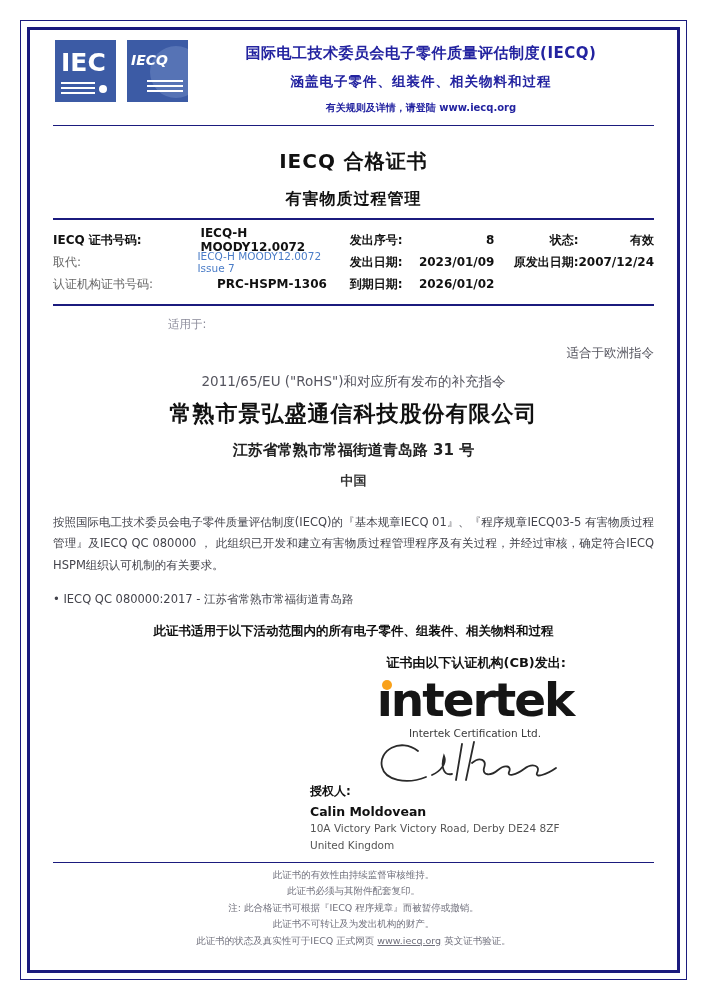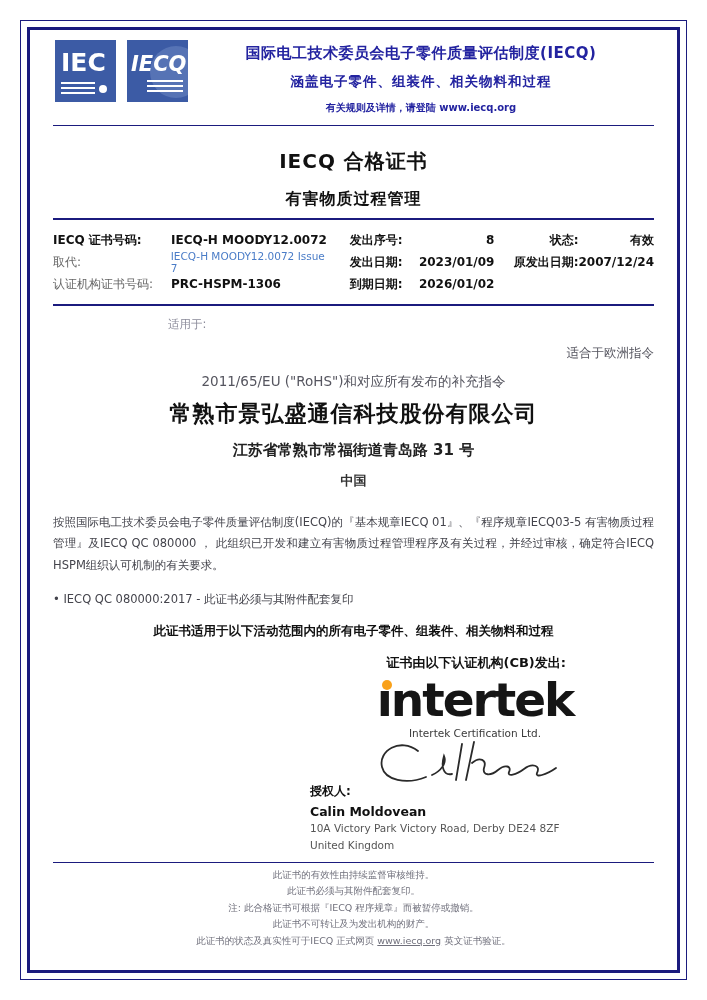--- a/index.html
+++ b/index.html
@@ -11,42 +11,42 @@
   .content { position:absolute; left:33px; top:32px; width:641px; height:936px; padding:6px 20px 0 20px; }
 
   
   .header { display:flex; align-items:flex-start; margin-top:2px; }
   .logos { display:flex; gap:11px; margin-left:2px; }
   .logo-sq { position:relative; width:61px; height:62px; background:#3c5ba5; color:#fff; overflow:hidden; }
   .logo-iec-text { position:absolute; left:6px; top:8px; font-size:25px; font-weight:bold; letter-spacing:0px; }
   .logo-bars { position:absolute; left:6px; bottom:8px; width:34px; }
   .logo-bars div { height:2px; background:#fff; margin-top:3px; }
   .logo-dot { position:absolute; right:9px; bottom:9px; width:8px; height:8px; border-radius:50%; background:#fff; }
-  .logo-iecq-text { position:absolute; left:4px; top:12px; font-size:21px; font-weight:bold; font-style:italic; z-index:2; }
+  .logo-iecq-text { position:absolute; left:4px; top:12px; font-size:14px; font-weight:bold; font-style:italic; z-index:2; }
   .logo-globe { position:absolute; right:-14px; top:6px; width:52px; height:52px; border-radius:50%; background:#6b86c2; opacity:.55; }
   .logo-bars-r { position:absolute; right:5px; bottom:10px; width:36px; z-index:2; }
   .logo-bars-r div { height:2px; background:#fff; margin-top:3px; }
   .org-block { flex:1; text-align:center; color:#2323a0; padding-top:4px; }
   .org-l1 { font-size:15px; font-weight:bold; letter-spacing:.5px; }
   .org-l2 { font-size:13.5px; font-weight:bold; margin-top:10px; letter-spacing:1px; }
   .org-l3 { font-size:10px; font-weight:bold; margin-top:10px; }
   .org-l3 a { color:#2323a0; text-decoration:none; }
 
   .rule { border:none; height:0; border-top:1.5px solid #1b1b7e; margin:0; }
   .rule-1 { margin-top:10px; }
   .rule-2 { border-top-width:2px; margin-top:8px; }
   .rule-3 { border-top-width:2.5px; margin-top:9px; }
 
   .title { text-align:center; font-size:20px; font-weight:bold; color:#111; margin-top:22px; letter-spacing:1px; }
   .subtitle { text-align:center; font-size:16px; font-weight:bold; color:#111; margin-top:14px; letter-spacing:1px; }
 
   
   .info { display:flex; margin-top:9px; font-size:12px; }
   .info-left { width:330px; }
-  .info-row { display:flex; height:22px; align-items:center; }
+  .info-row { display:flex; height:22px; align-items:center;gap:46px; }
   .il-label { width:118px; font-weight:bold; color:#111; }
   .il-label.gray { color:#666; font-weight:normal; }
   .il-value { font-weight:bold; color:#111; }
   .il-value.link { font-weight:normal; font-size:10.5px; color:#4a7cc7; cursor:pointer; }
   .info-right { flex:1; display:grid; grid-template-columns:68px 92px 84px auto; grid-auto-rows:22px; align-items:center;text-align:right; }
   .ir-label { font-weight:bold; color:#111; }
   .ir-value { font-weight:bold; color:#111; }
 
   .applies { color:#8a8a99; font-size:11.5px; margin:11px 0 0 115px; }
   .dir-line { text-align:right; color:#55555f; font-size:12.5px; margin-top:13px; }
@@ -154,21 +154,21 @@
     <hr class="rule rule-3">
 
     <div class="applies">适用于:</div>
     <div class="dir-line">适合于欧洲指令</div>
     <div class="dir-line2">2011/65/EU ("RoHS")和对应所有发布的补充指令</div>
     <div class="company">常熟市景弘盛通信科技股份有限公司</div>
     <div class="address">江苏省常熟市常福街道青岛路 31 号</div>
     <div class="country">中国</div>
 
     <div class="para">按照国际电工技术委员会电子零件质量评估制度(IECQ)的『基本规章IECQ 01』、『程序规章IECQ03-5  有害物质过程管理』及IECQ QC 080000 ， 此组织已开发和建立有害物质过程管理程序及有关过程，并经过审核，确定符合IECQ HSPM组织认可机制的有关要求。</div>
-    <div class="bullet">•  IECQ QC 080000:2017 -  此证书必须与其附件配套复印</div>
+    <div class="bullet">•  IECQ QC 080000:2017 -  江苏省常熟市常福街道青岛路</div>
     <div class="scope-head">此证书适用于以下活动范围内的所有电子零件、组装件、相关物料和过程</div>
     <div class="issued-by">证书由以下认证机构(CB)发出:</div>
 
     <div class="issuer">
       <div class="wordmark-line">
         <span class="wordmark"><span>ıntertek</span><span class="intertek-dot"></span></span>
       </div>
       <div class="issuer-name">Intertek Certification Ltd.</div>
       <svg class="signature" width="210" height="52" viewBox="0 0 210 52">
         <path d="M48 12 C30 -2, 8 12, 12 28 C15 41, 36 46, 56 38

